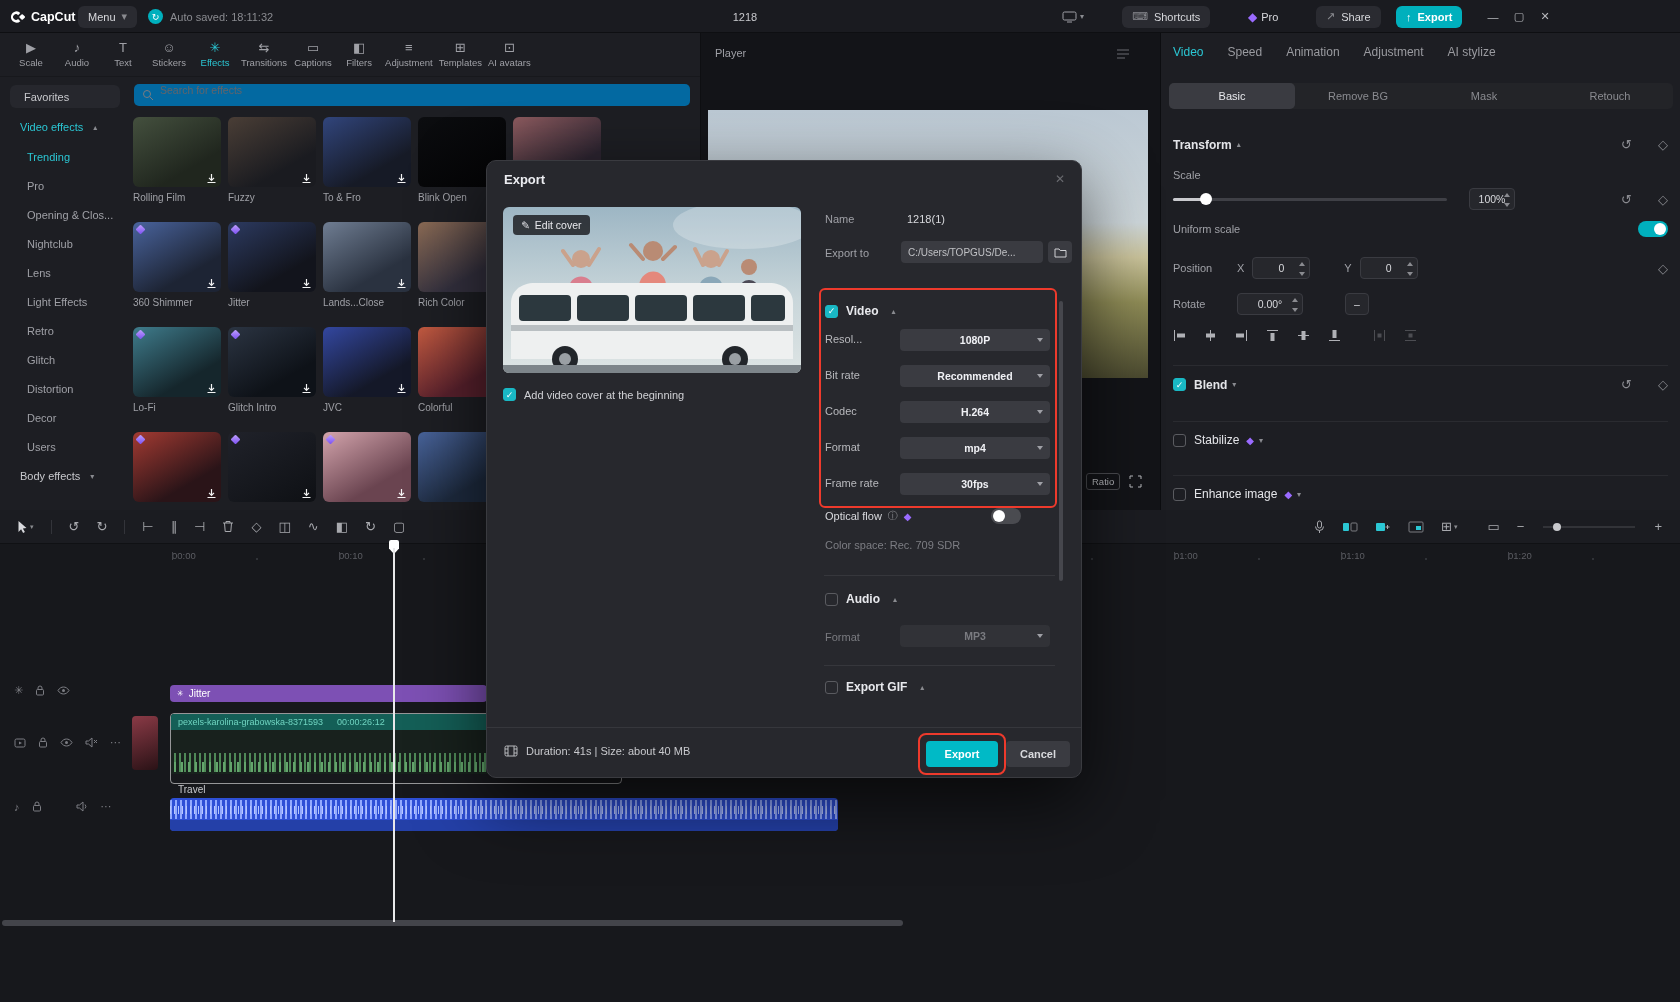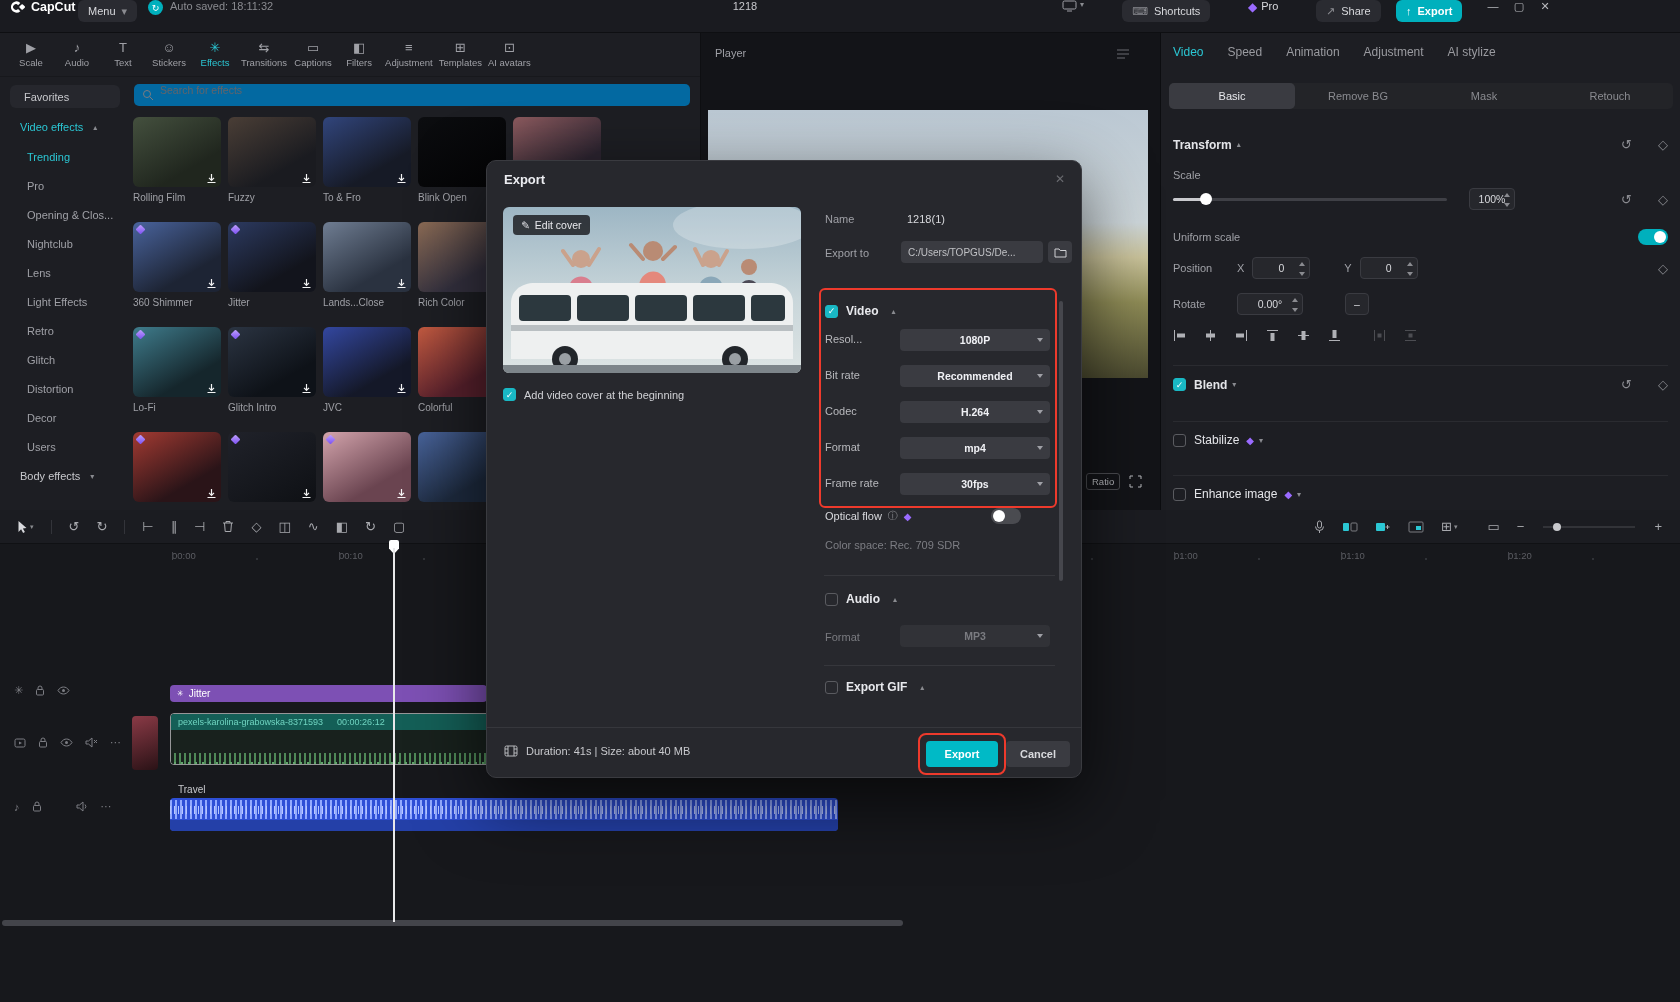--- a/index.html
+++ b/index.html
@@ -4,21 +4,21 @@
 <style>
 *{box-sizing:border-box;margin:0;padding:0}
 :root{--accent:#2bc7d4;--accent-strong:#00b0bd;--red:#ee3a2c;--purple:#9a6bff}
 body{background:#0c0d10;font-family:"Liberation Sans","DejaVu Sans",sans-serif}
 #root{position:relative;width:1680px;height:1002px;background:#141519;color:#d8d9dd;overflow:hidden;font-size:11px}
 svg{display:block}
 .ellip{white-space:nowrap;overflow:hidden;text-overflow:ellipsis}
 
 
 #topbar{position:absolute;top:0;left:0;width:100%;height:33px;background:#1a1b20;z-index:60;border-bottom:1px solid #0e0f12}
-.tb{position:absolute;top:0;height:33px;display:flex;gap:6px}
+.tb{position:absolute;top:0;height:33px;display:flex;align-items:center;gap:6px}
 .brand{font-weight:bold;font-size:12.5px;color:#fff}
 .btn{background:#2a2b31;border-radius:6px;height:22px;display:inline-flex;align-items:center;gap:6px;padding:0 10px;color:#d8d9dd;font-size:11px;cursor:default}
 .btn.teal{background:var(--accent-strong);color:#fff;font-weight:bold}
 .muted{color:#8a8b90}
 .savedot{width:15px;height:15px;border-radius:50%;background:var(--accent-strong);color:#fff;font-size:9px;display:flex;align-items:center;justify-content:center}
 .prodia{color:var(--purple);font-size:12px}
 .winbtn{width:26px;text-align:center;color:#b8b9bd;font-size:11px}
 
 
 #ribbon{position:absolute;top:33px;left:0;width:700px;height:44px;background:#1d1e23;display:flex;align-items:center;padding-left:8px;border-bottom:1px solid #17181c}
@@ -93,21 +93,21 @@
 .tico{color:#a8a9ae;font-size:13px;margin-left:17px;display:flex;align-items:center;gap:2px}
 .tsep{width:1px;height:14px;background:#33343a;margin-left:17px}
 .ruler{position:absolute;left:172px;top:40px;display:flex;color:#5c5d63;font-size:9.5px}
 .tick{position:relative;width:167px}
 .tick .tl{margin-left:0}
 .tick::before{content:"";position:absolute;left:0;top:2px;width:1px;height:8px;background:#45464c}
 .tick::after{content:"";position:absolute;left:50%;top:8px;width:2px;height:2px;border-radius:50%;background:#3a3b40}
 .lanehead{position:absolute;display:flex;align-items:center;gap:12px;color:#7c7d83}
 .trackthumb{position:absolute;left:132px;top:206px;width:26px;height:54px;border-radius:4px;background:linear-gradient(160deg,#8a3a46,#2a1216)}
 .fxbar{position:absolute;left:170px;top:175px;width:317px;height:17px;background:#7d50b4;border-radius:4px;display:flex;align-items:center;gap:5px;padding-left:7px;color:#fff;font-size:10px}
-.vclip{position:absolute;left:170px;top:203px;width:452px;height:52px;border-radius:4px;overflow:hidden;border:1px solid rgba(255,255,255,.55)}
+.vclip{position:absolute;left:170px;top:203px;width:452px;height:71px;border-radius:4px;overflow:hidden;border:1px solid rgba(255,255,255,.55)}
 .vhead{height:16px;background:#145f57;color:#6fd4c0;font-size:9px;display:flex;align-items:center;gap:14px;padding-left:7px}
 .vbody{position:relative;height:44px;background:#18211d}
 .vwave{position:absolute;left:3px;right:3px;bottom:2px;height:19px;background:repeating-linear-gradient(90deg,#4f8a58 0 2px,transparent 2px 5px)}
 .vwave2{position:absolute;left:3px;right:3px;bottom:2px;height:10px;background:repeating-linear-gradient(90deg,#63a56c 0 2px,transparent 2px 7px)}
 .alabel{position:absolute;left:178px;top:274px;color:#c8c9cd;font-size:10px}
 .abar{position:absolute;left:170px;top:288px;width:668px;height:33px;background:#2e4fd6;border-radius:4px;overflow:hidden}
 .awave{position:absolute;left:0;right:0;top:2px;height:19px;background:repeating-linear-gradient(90deg,#93aaff 0 2px,transparent 2px 5px)}
 .awave2{position:absolute;left:0;right:0;top:8px;height:8px;background:repeating-linear-gradient(90deg,#b8c6ff 0 1px,transparent 1px 4px)}
 .abot{position:absolute;left:0;right:0;bottom:0;height:11px;background:#2440a8}
 .hscroll{position:absolute;left:2px;top:410px;width:901px;height:6px;border-radius:3px;background:#43444a}
@@ -558,21 +558,21 @@
       </div>
       <div class="valbox" style="width:46px;margin-left:22px">
         <span>100%</span>
         <span class="step"></span>
       </div>
       <span style="flex:1"></span>
       <span class="icr" style="margin-right:26px">↺</span>
       <span class="icr">◇</span>
     </div>
 
-    <div class="irow" style="top:196px">
+    <div class="irow" style="top:188px">
       <span class="lab">Uniform scale</span>
       <span style="flex:1"></span>
       <span class="toggle on">
           <span class="tknob"></span>
         </span>
     </div>
 
     <div class="irow" style="top:224px">
       <span class="lab" style="width:64px">Position</span>
       <span class="lab" style="margin-right:8px">X</span>

